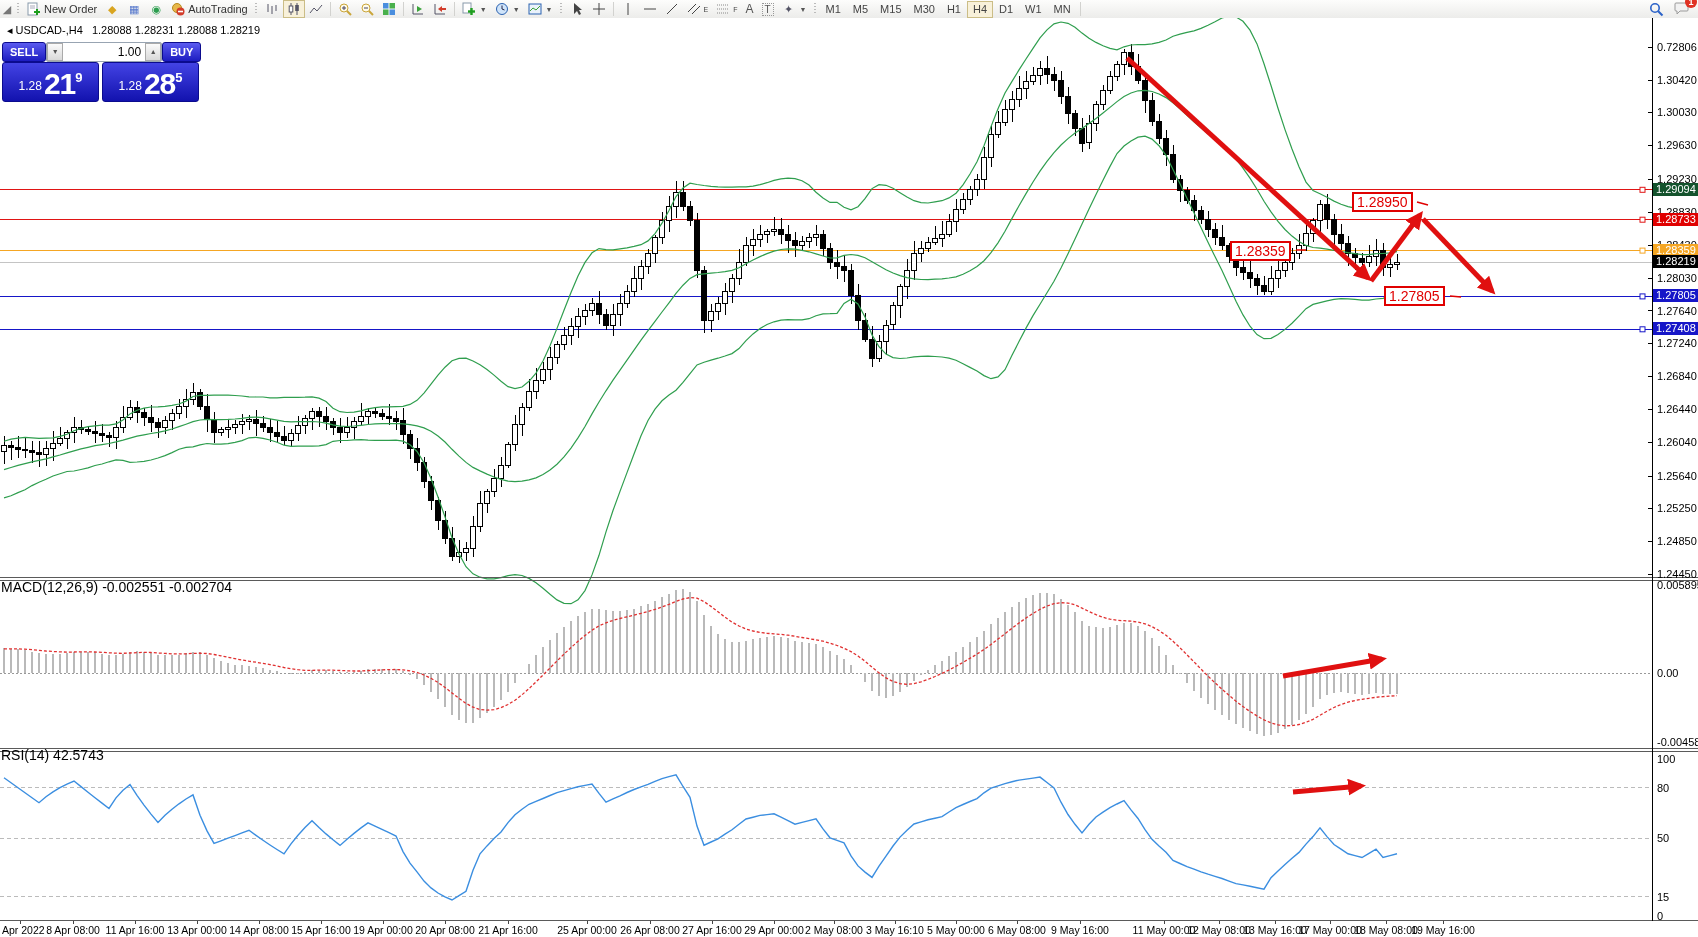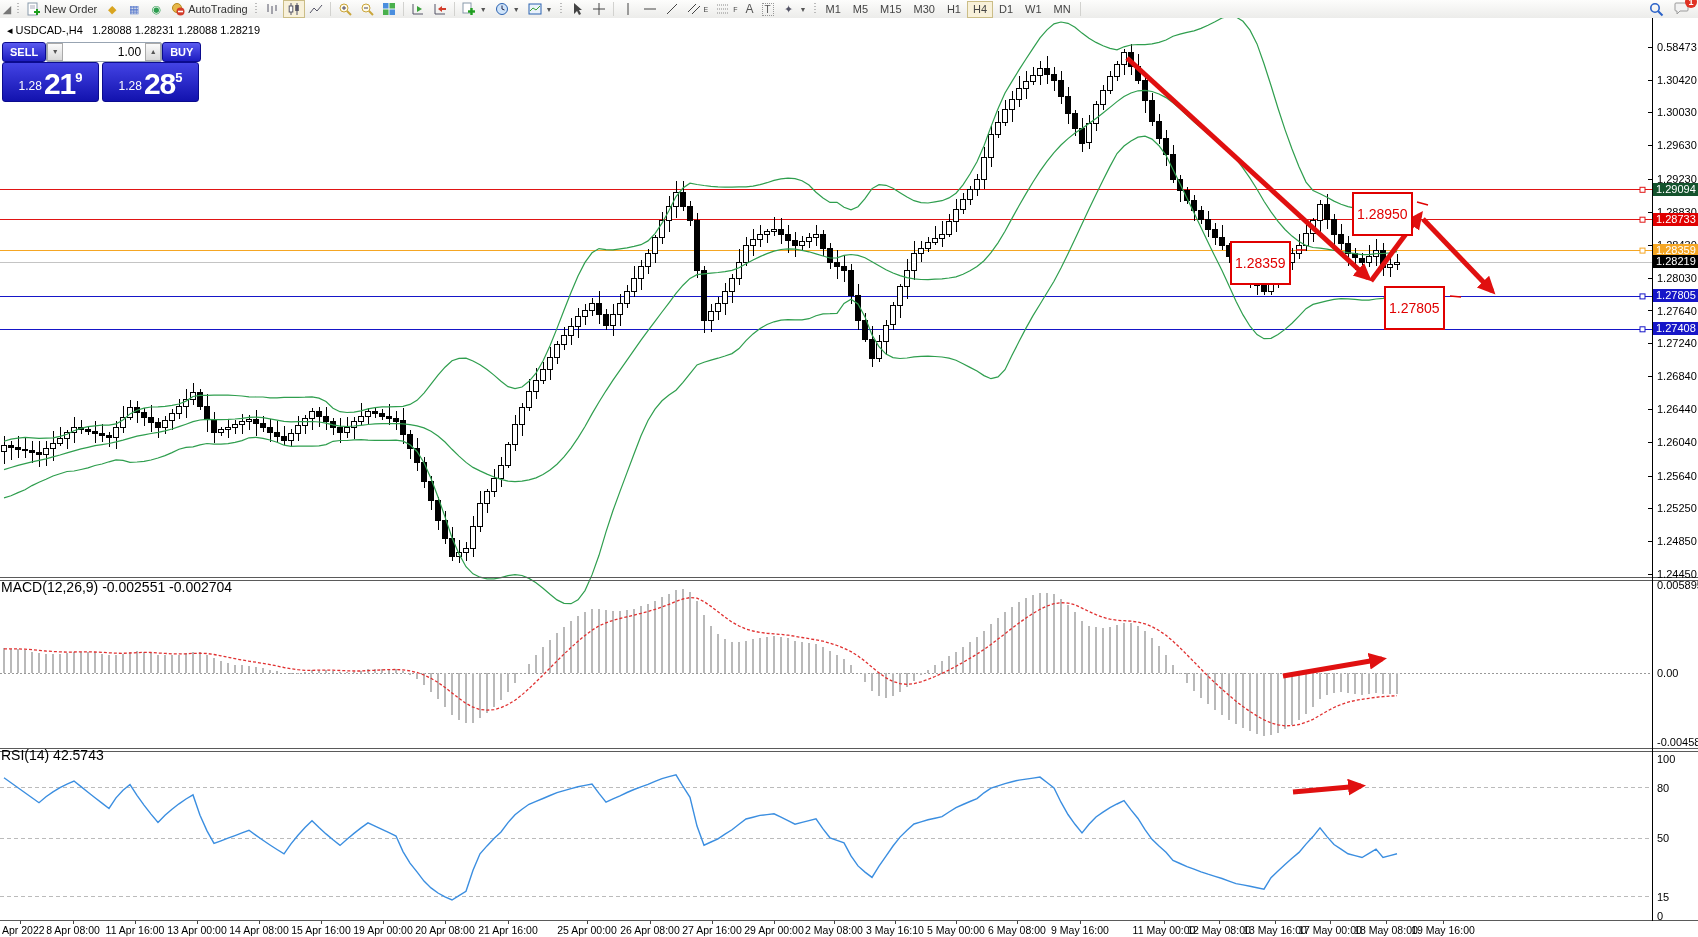--- a/index.html
+++ b/index.html
@@ -27,21 +27,21 @@
   svg.layer{position:absolute;left:0;top:0;}
   .chart-title{position:absolute;left:7px;top:6px;font-size:11px;color:#000;}
   .axis-line{position:absolute;left:1652px;top:0;width:1px;height:919px;background:#000;}
   .tick-label{position:absolute;left:1657px;font-size:11px;color:#000;transform:translateY(-6px);}
   .tick-dash{position:absolute;left:1648px;width:4px;height:1px;background:#000;}
   .price-badge{position:absolute;left:1653px;height:13px;line-height:13px;padding:0 3px;
     font-size:11px;color:#fff;transform:translateY(-7px);}
   .sepline{position:absolute;left:0;width:1698px;height:1px;background:#5a5a5a;}
   .ind-label{position:absolute;left:1px;font-size:14px;color:#000;}
   .ann-box{position:absolute;border:2px solid #e00000;background:#fff;color:#e00000;
-    font-size:14px;padding:12px 3px;line-height:16px;}
+    font-size:14px;padding:0 3px;line-height:16px;}
   .time-axis{position:absolute;left:0;top:903px;width:1698px;height:16px;background:#fff;}
   .time-label{position:absolute;top:3px;font-size:10.5px;color:#000;transform:translateX(-50%);white-space:nowrap;}
   .time-tick{position:absolute;top:0;width:1px;height:3px;background:#444;}
   
   .ocw{position:absolute;left:2px;top:24px;width:198px;}
   .ocw-row1{display:flex;align-items:center;height:19px;}
   .ocw-btn{height:18px;line-height:18px;padding:0 7px;border-radius:3px;color:#fff;font-size:11px;font-weight:bold;
     background:linear-gradient(#5a5af0,#1c1cc0);border:1px solid #0b0b8e;}
   .vol{display:flex;align-items:center;height:18px;border:1px solid #98a4b2;background:#fff;border-radius:2px;}
   .vol-btn{width:14px;height:16px;background:linear-gradient(#fbfbfb,#d9d9d9);border:1px solid #aaa;
@@ -942,21 +942,21 @@
     <div class="sepline" style="top:730px"></div>
     <div class="sepline" style="top:733px"></div>
     <div class="sepline" style="top:902px"></div>
 
     <div class="ind-label" style="top:561px">MACD(12,26,9) -0.002551 -0.002704</div>
     <div class="ind-label" style="top:729px">RSI(14) 42.5743</div>
 
     <div class="axis-line"></div>
     <div id="axis">
         <div class="tick-dash" style="top: 29px;"></div>
-        <div class="tick-label" style="top: 29px;">0.58473</div>
+        <div class="tick-label" style="top: 29px;">0.72806</div>
         <div class="tick-dash" style="top: 62px;"></div>
         <div class="tick-label" style="top: 62px;">1.30420</div>
         <div class="tick-dash" style="top: 94px;"></div>
         <div class="tick-label" style="top: 94px;">1.30030</div>
         <div class="tick-dash" style="top: 127px;"></div>
         <div class="tick-label" style="top: 127px;">1.29630</div>
         <div class="tick-dash" style="top: 161px;"></div>
         <div class="tick-label" style="top: 161px; text-align: center;">1.29230</div>
         <div class="tick-dash" style="top: 194px;"></div>
         <div class="tick-label" style="top: 194px;">1.28830</div>

